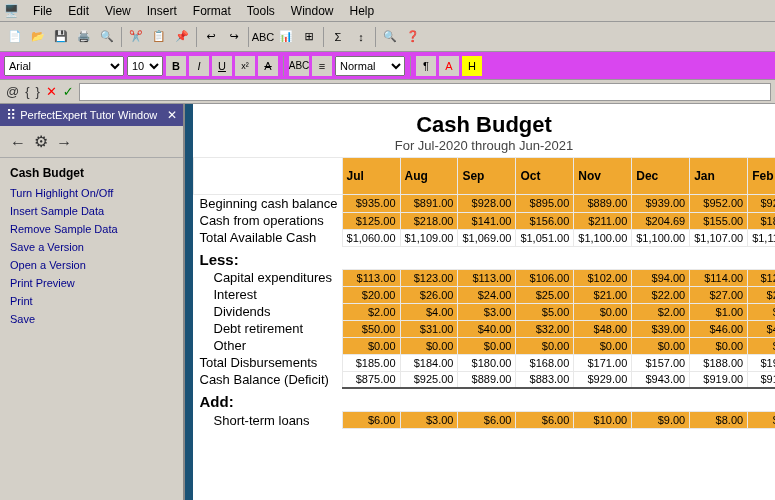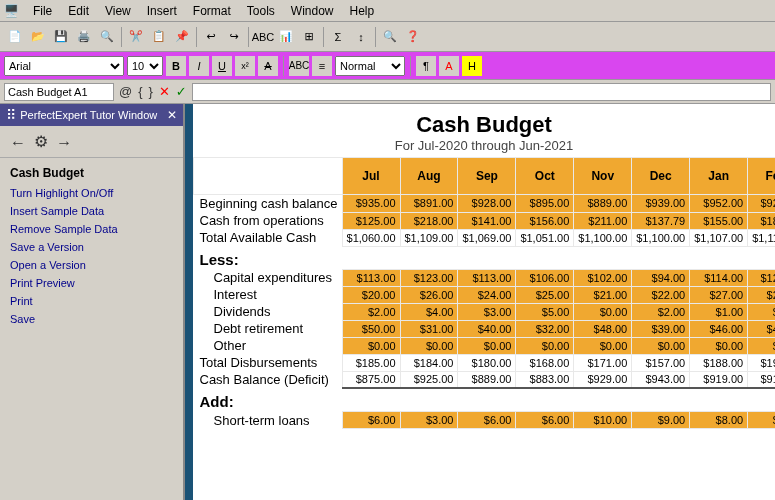--- a/index.html
+++ b/index.html
@@ -199,21 +199,20 @@
       text-align: right;
       background: #f0a830;
       border: 1px solid #e8e8e8;
       font-size: 11px;
     }
     .data-table .data-cell.white-bg {
       background: white;
     }
     .col-header-row td {
       background: #f0a830;
-      text-align: center;
       font-weight: bold;
       font-size: 12px;
       border: 1px solid #e8e8e8;
       height: 37px;
     }
     .col-header-row td.empty { background: white; }
   </style>
 </head>
 <body>
 
@@ -272,21 +271,20 @@
   <select class="style-select">
     <option>Normal</option>
   </select>
   <div class="toolbar-sep"></div>
   <div class="fmt-btn">¶</div>
   <div class="fmt-btn" style="color:red;">A</div>
   <div class="fmt-btn" style="background:#ff0;">H</div>
 </div>
 
 <div class="formula-bar">
-  <input class="cell-ref-box" value="Cash Budget A1" style="">
   <div class="formula-icons">
     <span class="formula-icon">@</span>
     <span class="formula-icon">{</span>
     <span class="formula-icon">}</span>
     <span class="formula-icon" style="color:red;">✕</span>
     <span class="formula-icon" style="color:green;">✓</span>
   </div>
   <input class="formula-input" value="" style="">
 </div>
 
@@ -357,21 +355,21 @@
               <td class="data-cell">$927.00</td>
             </tr>
 
             <tr>
               <td class="row-label">Cash from operations</td>
               <td class="data-cell">$125.00</td>
               <td class="data-cell">$218.00</td>
               <td class="data-cell">$141.00</td>
               <td class="data-cell">$156.00</td>
               <td class="data-cell">$211.00</td>
-              <td class="data-cell">$137.79</td>
+              <td class="data-cell">$204.69</td>
               <td class="data-cell">$155.00</td>
               <td class="data-cell">$187.00</td>
             </tr>
 
             <tr>
               <td class="row-label">Total Available Cash</td>
               <td class="data-cell white-bg" style="border-top:1px solid #555;">$1,060.00</td>
               <td class="data-cell white-bg" style="border-top:1px solid #555;">$1,109.00</td>
               <td class="data-cell white-bg" style="border-top:1px solid #555;">$1,069.00</td>
               <td class="data-cell white-bg" style="border-top:1px solid #555;">$1,051.00</td>

